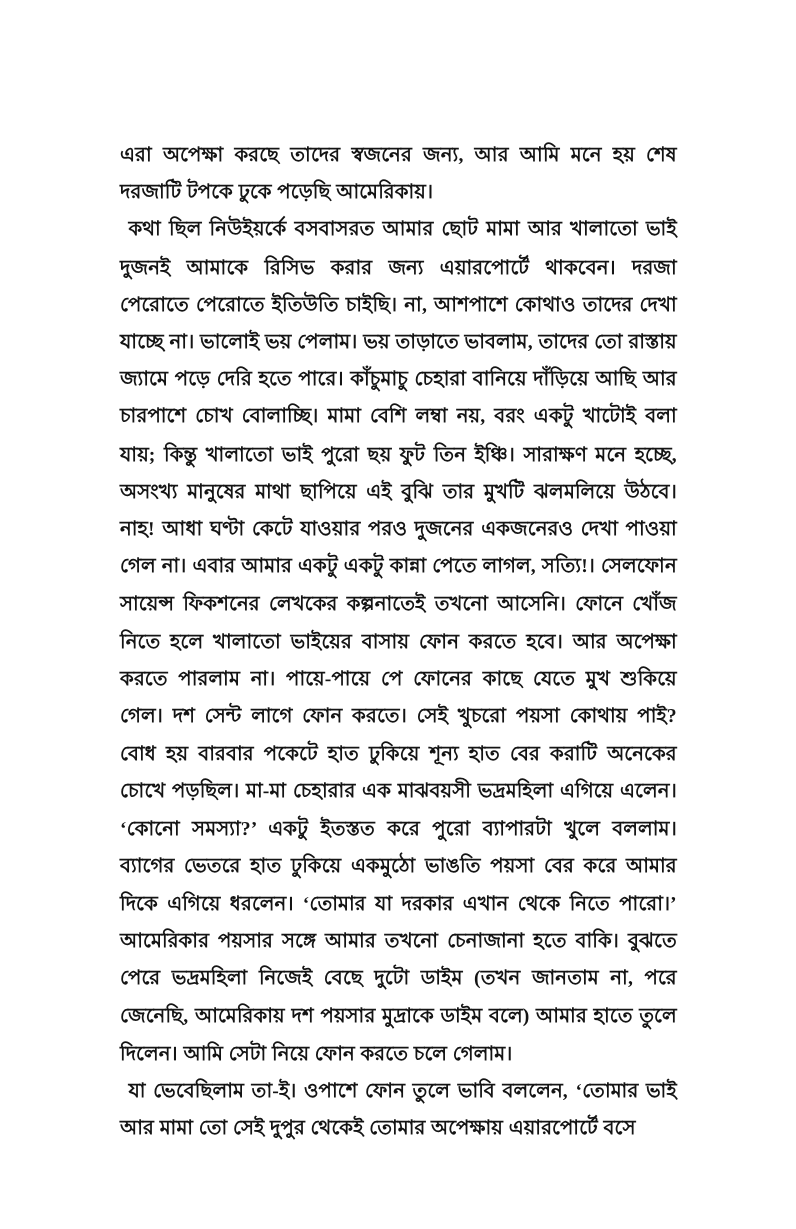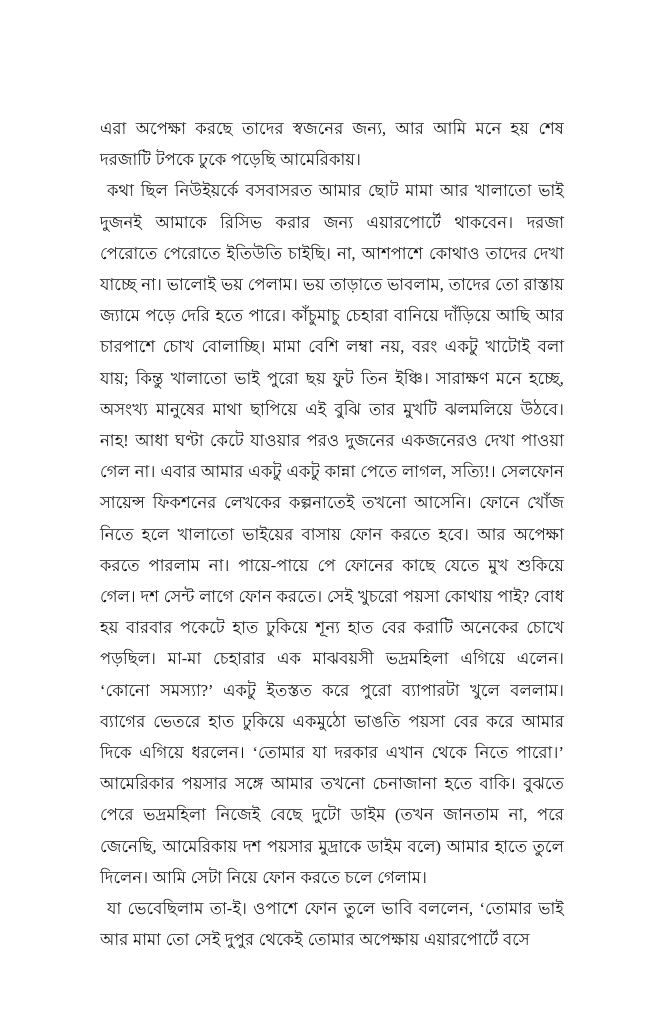--- a/index.html
+++ b/index.html
@@ -38,20 +38,21 @@
     text-align: justify;
     text-align-last: left;
     text-justify: inter-word;
     font-size: 16.4px;
     line-height: 31.2px;
     letter-spacing: 0.1px;
     word-spacing: 0.5px;
     color: #141414;
     font-family: "Liberation Serif", "DejaVu Serif", serif;
     hyphens: none;
+    font-weight: bold;
   }
 
   p.para + p.para {
     margin-top: 0;
   }
 
   
   p.para.indent {
     text-indent: 7px;
   }

